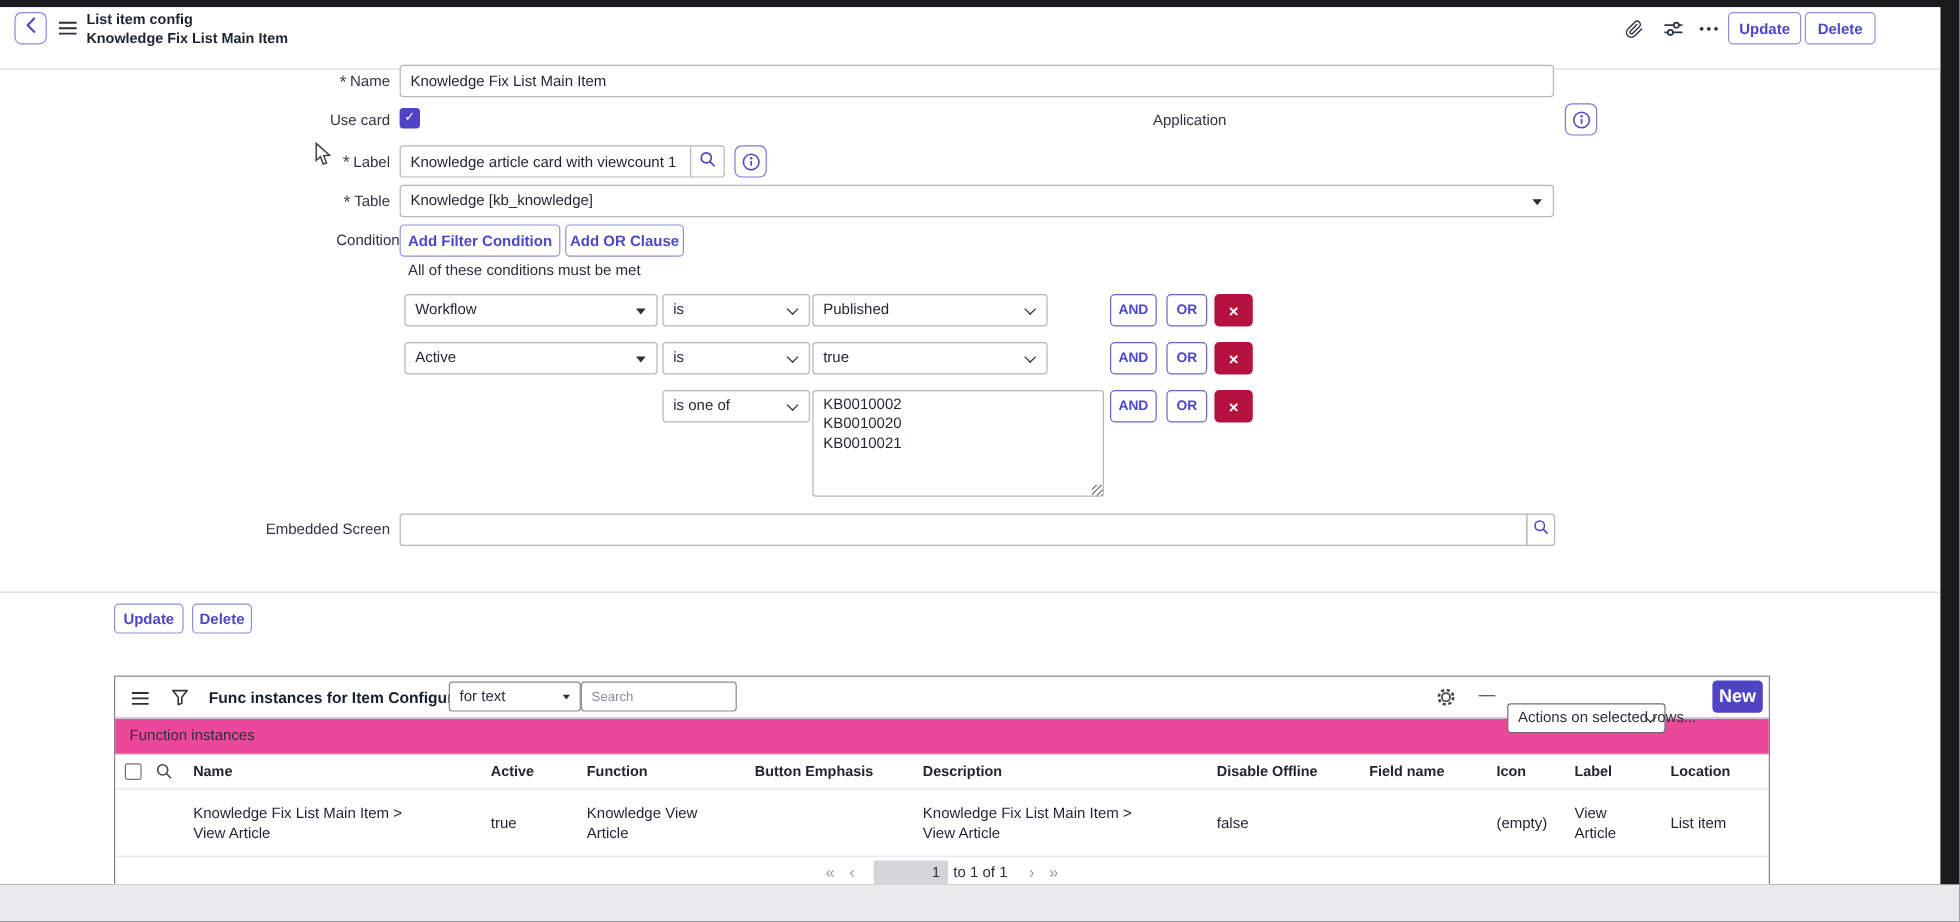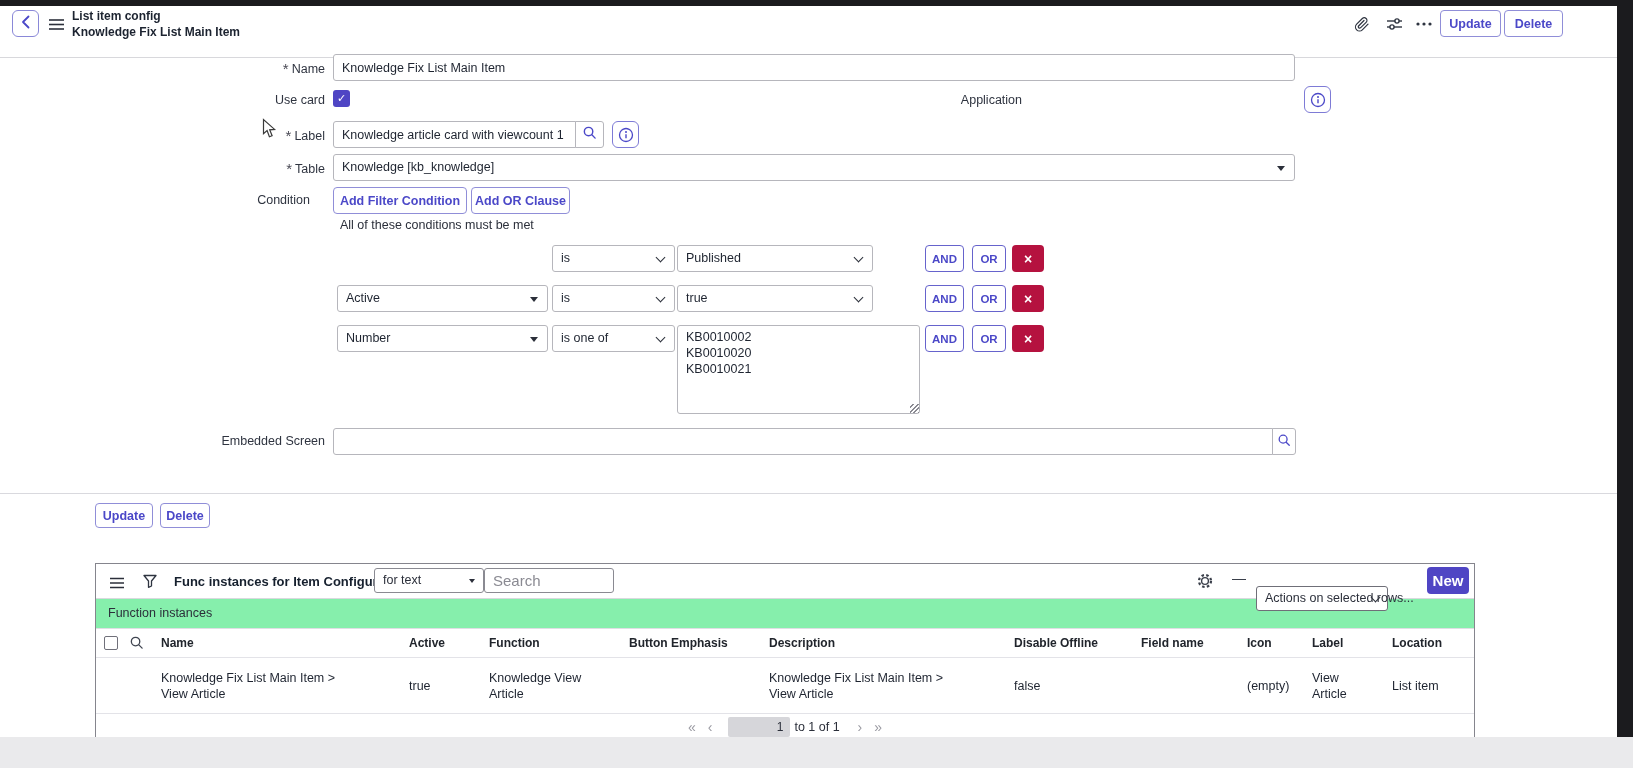--- a/index.html
+++ b/index.html
@@ -38,24 +38,24 @@
   .ta-grip { position:absolute; width:9px; height:9px; background:repeating-linear-gradient(135deg, transparent 0 2px, #8a8a92 2px 3.2px); }
   .divider { position:absolute; left:0; top:487px; width:1617px; height:1px; background:#d9d9de; }
   .cursor-svg { position:absolute; left:262px; top:112px; pointer-events:none; }
 
   
   .list-card { position:absolute; left:95px; top:557px; width:1380px; height:175px; background:#fff; border:1px solid #85858d; display:flex; flex-direction:column; }
   .list-bar { position:relative; height:34px; flex:none; }
   .list-bar .bar-item { position:absolute; }
   .list-title { font-size:13px; font-weight:bold; color:#16202e; white-space:nowrap; }
   .mini-sel { border:1px solid #8a8a92; border-radius:3px; height:25px; background:#fff; font-size:12.5px; color:#2b2f3a; line-height:23px; padding:0 20px 0 8px; cursor:pointer; white-space:nowrap; }
-  .mini-input { border:1px solid #8a8a92; border-radius:3px; height:25px; font-size:15px; color:#2b2f3a; font-family:inherit; padding:0 8px; }
+  .mini-input { border:1px solid #8a8a92; border-radius:3px; height:25px; font-size:11px; color:#2b2f3a; font-family:inherit; padding:0 8px; }
   .mini-input::placeholder { color:#8a8a92; }
   .new-btn { background:#4f45c4; color:#fff; border:none; border-radius:4px; font-size:15px; font-weight:bold; font-family:inherit; height:27px; width:42px; cursor:pointer; }
-  .group-row { height:31px; flex:none; background:#86efac; border-top:1px solid #d9d9de; border-bottom:1px solid #dfdfe4; font-size:12.5px; color:#2b2f3a; line-height:29px; padding-left:12px; }
+  .group-row { height:31px; flex:none; background:#ec4899; border-top:1px solid #d9d9de; border-bottom:1px solid #dfdfe4; font-size:12.5px; color:#2b2f3a; line-height:29px; padding-left:12px; }
   .lgrid { display:grid; grid-template-columns:57px 248px 80px 140px 140px 245px 127px 106px 65px 80px 1fr; }
   .cols-row { height:28px; flex:none; align-items:center; }
   .cols-row .hc { font-size:12px; font-weight:bold; color:#21252c; padding-left:8px; white-space:nowrap; }
   .sel-cell { position:relative; height:100%; }
   .hdr-checkbox { position:absolute; left:8px; top:7px; width:14px; height:14px; border:1px solid #70707a; border-radius:2px; background:#fff; cursor:pointer; }
   .hdr-search { position:absolute; left:33px; top:6px; cursor:pointer; }
   .data-row { height:56px; flex:none; border-top:1px solid #e3e3e8; align-items:center; }
   .data-row .dc { font-size:12.5px; color:#1e2430; padding-left:8px; line-height:16px; }
   .cell-link { color:#4a49d2; cursor:pointer; }
   .pag { height:26px; flex:none; border-top:1px solid #e3e3e8; display:flex; align-items:center; justify-content:center; }
@@ -152,39 +152,39 @@
   </button>
   <span class="cursor-svg">
     <svg width="15" height="21" viewBox="0 0 15 21">
         <path d="M1.5 1.5v14.2l3.6-3.1 2.3 6.1 2.7-1-2.4-5.9 4.9-.4z" fill="#fff" stroke="#3a3a3a" stroke-width="1.2"></path>
       </svg>
   </span>
 
   <label class="flabel" style="left:125px;width:200px;top:154px"><span class="req">*</span><span>Table</span></label>
   <div class="sel" style="left:333px;top:148px;width:962px"><span>Knowledge [kb_knowledge]</span><span class="tri-down"></span></div>
 
-  <label class="flabel" style="left:110px;width:200px;top:187px">Condition</label>
+  <label class="flabel" style="left:133px;width:200px;top:187px">Condition</label>
   <button class="btn-outline cond-btn" style="left:333px;top:181px;width:134px">Add Filter Condition</button>
   <button class="btn-outline cond-btn" style="left:471px;top:181px;width:99px">Add OR Clause</button>
   <div class="cond-text" style="left:340px;top:212px">All of these conditions must be met</div>
 
+  <div class="sel" style="left:337px;top:239px;width:211px"><span>Workflow</span><span class="tri-down"></span></div>
   <div class="sel" style="left:552px;top:239px;width:123px"><span>is</span><span class="chev-down"></span></div>
   <div class="sel" style="left:677px;top:239px;width:196px"><span>Published</span><span class="chev-down"></span></div>
   <button class="andor" style="left:925px;top:239px;width:39px">AND</button>
   <button class="andor" style="left:972px;top:239px;width:34px">OR</button>
   <button class="xbtn" style="left:1012px;top:239px">×</button>
 
   <div class="sel" style="left:337px;top:279px;width:211px"><span>Active</span><span class="tri-down"></span></div>
   <div class="sel" style="left:552px;top:279px;width:123px"><span>is</span><span class="chev-down"></span></div>
   <div class="sel" style="left:677px;top:279px;width:196px"><span>true</span><span class="chev-down"></span></div>
   <button class="andor" style="left:925px;top:279px;width:39px">AND</button>
   <button class="andor" style="left:972px;top:279px;width:34px">OR</button>
   <button class="xbtn" style="left:1012px;top:279px">×</button>
 
-  <div class="sel" style="left:337px;top:319px;width:211px"><span>Number</span><span class="tri-down"></span></div>
   <div class="sel" style="left:552px;top:319px;width:123px"><span>is one of</span><span class="chev-down"></span></div>
   <textarea class="cond-ta" style="left: 677px; top: 319px; width: 243px; height: 89px;">KB0010002
 KB0010020
 KB0010021</textarea>
   <span class="ta-grip" style="left:910px;top:398px"></span>
   <button class="andor" style="left:925px;top:319px;width:39px">AND</button>
   <button class="andor" style="left:972px;top:319px;width:34px">OR</button>
   <button class="xbtn" style="left:1012px;top:319px">×</button>
 
   <label class="flabel" style="left:125px;width:200px;top:428px">Embedded Screen</label>

